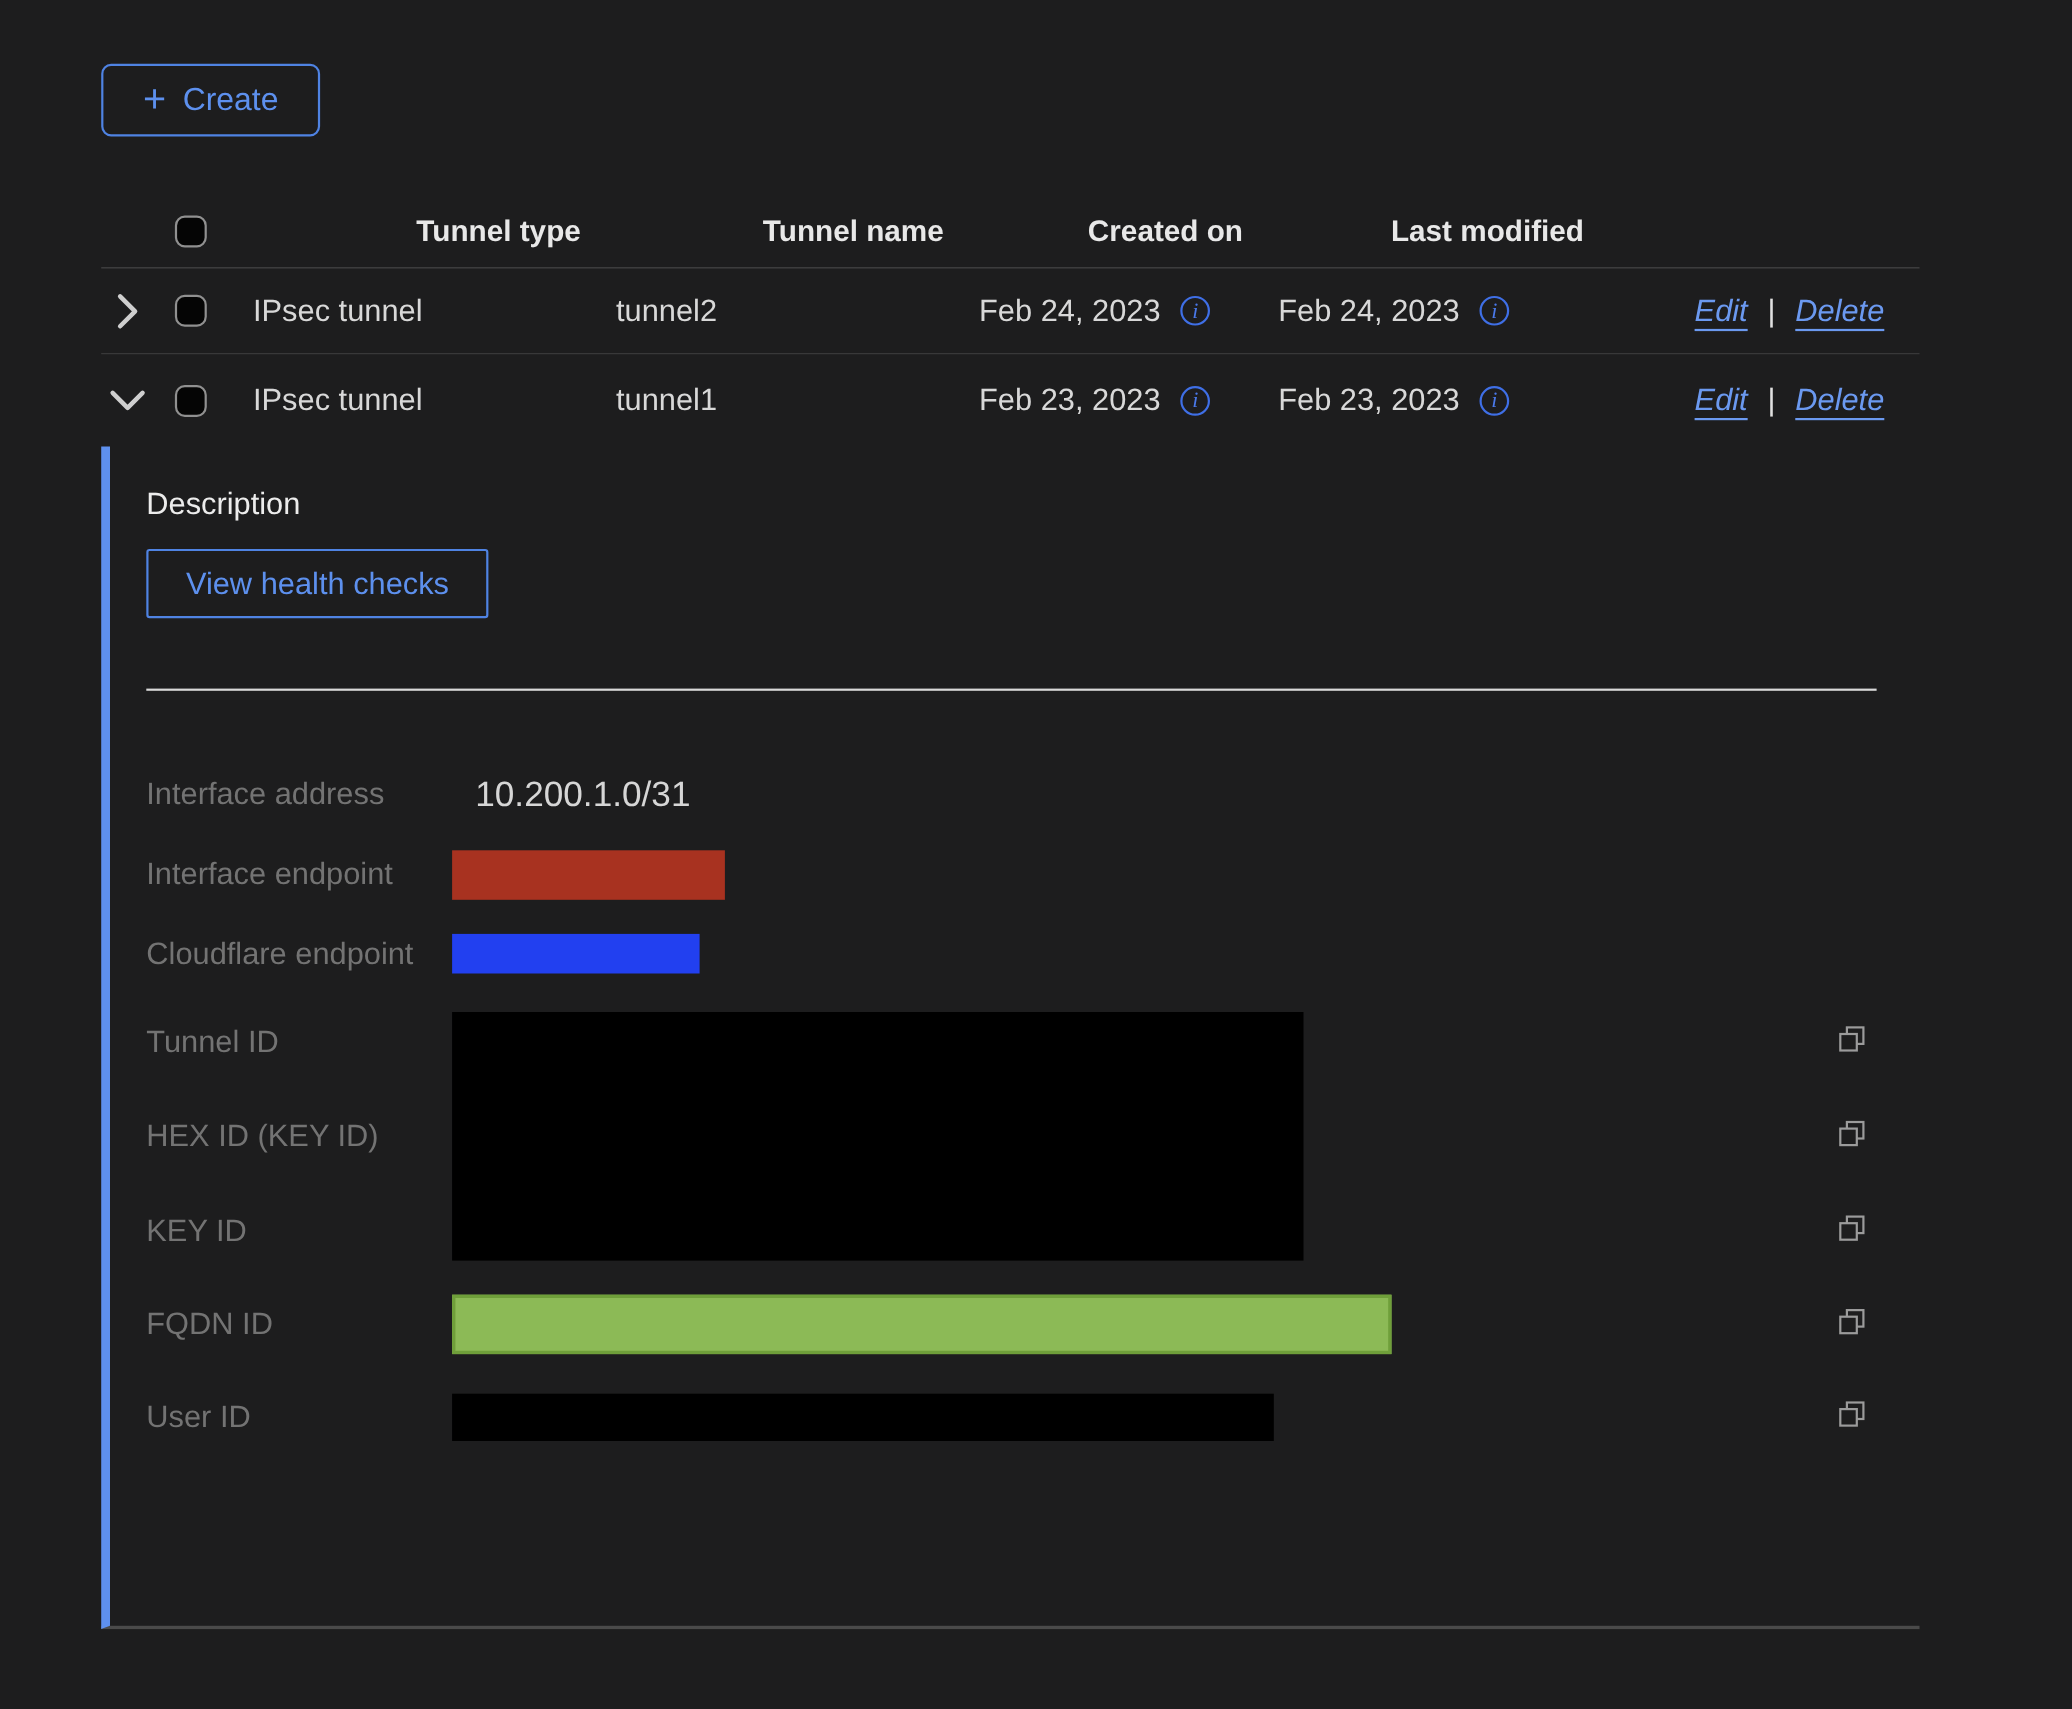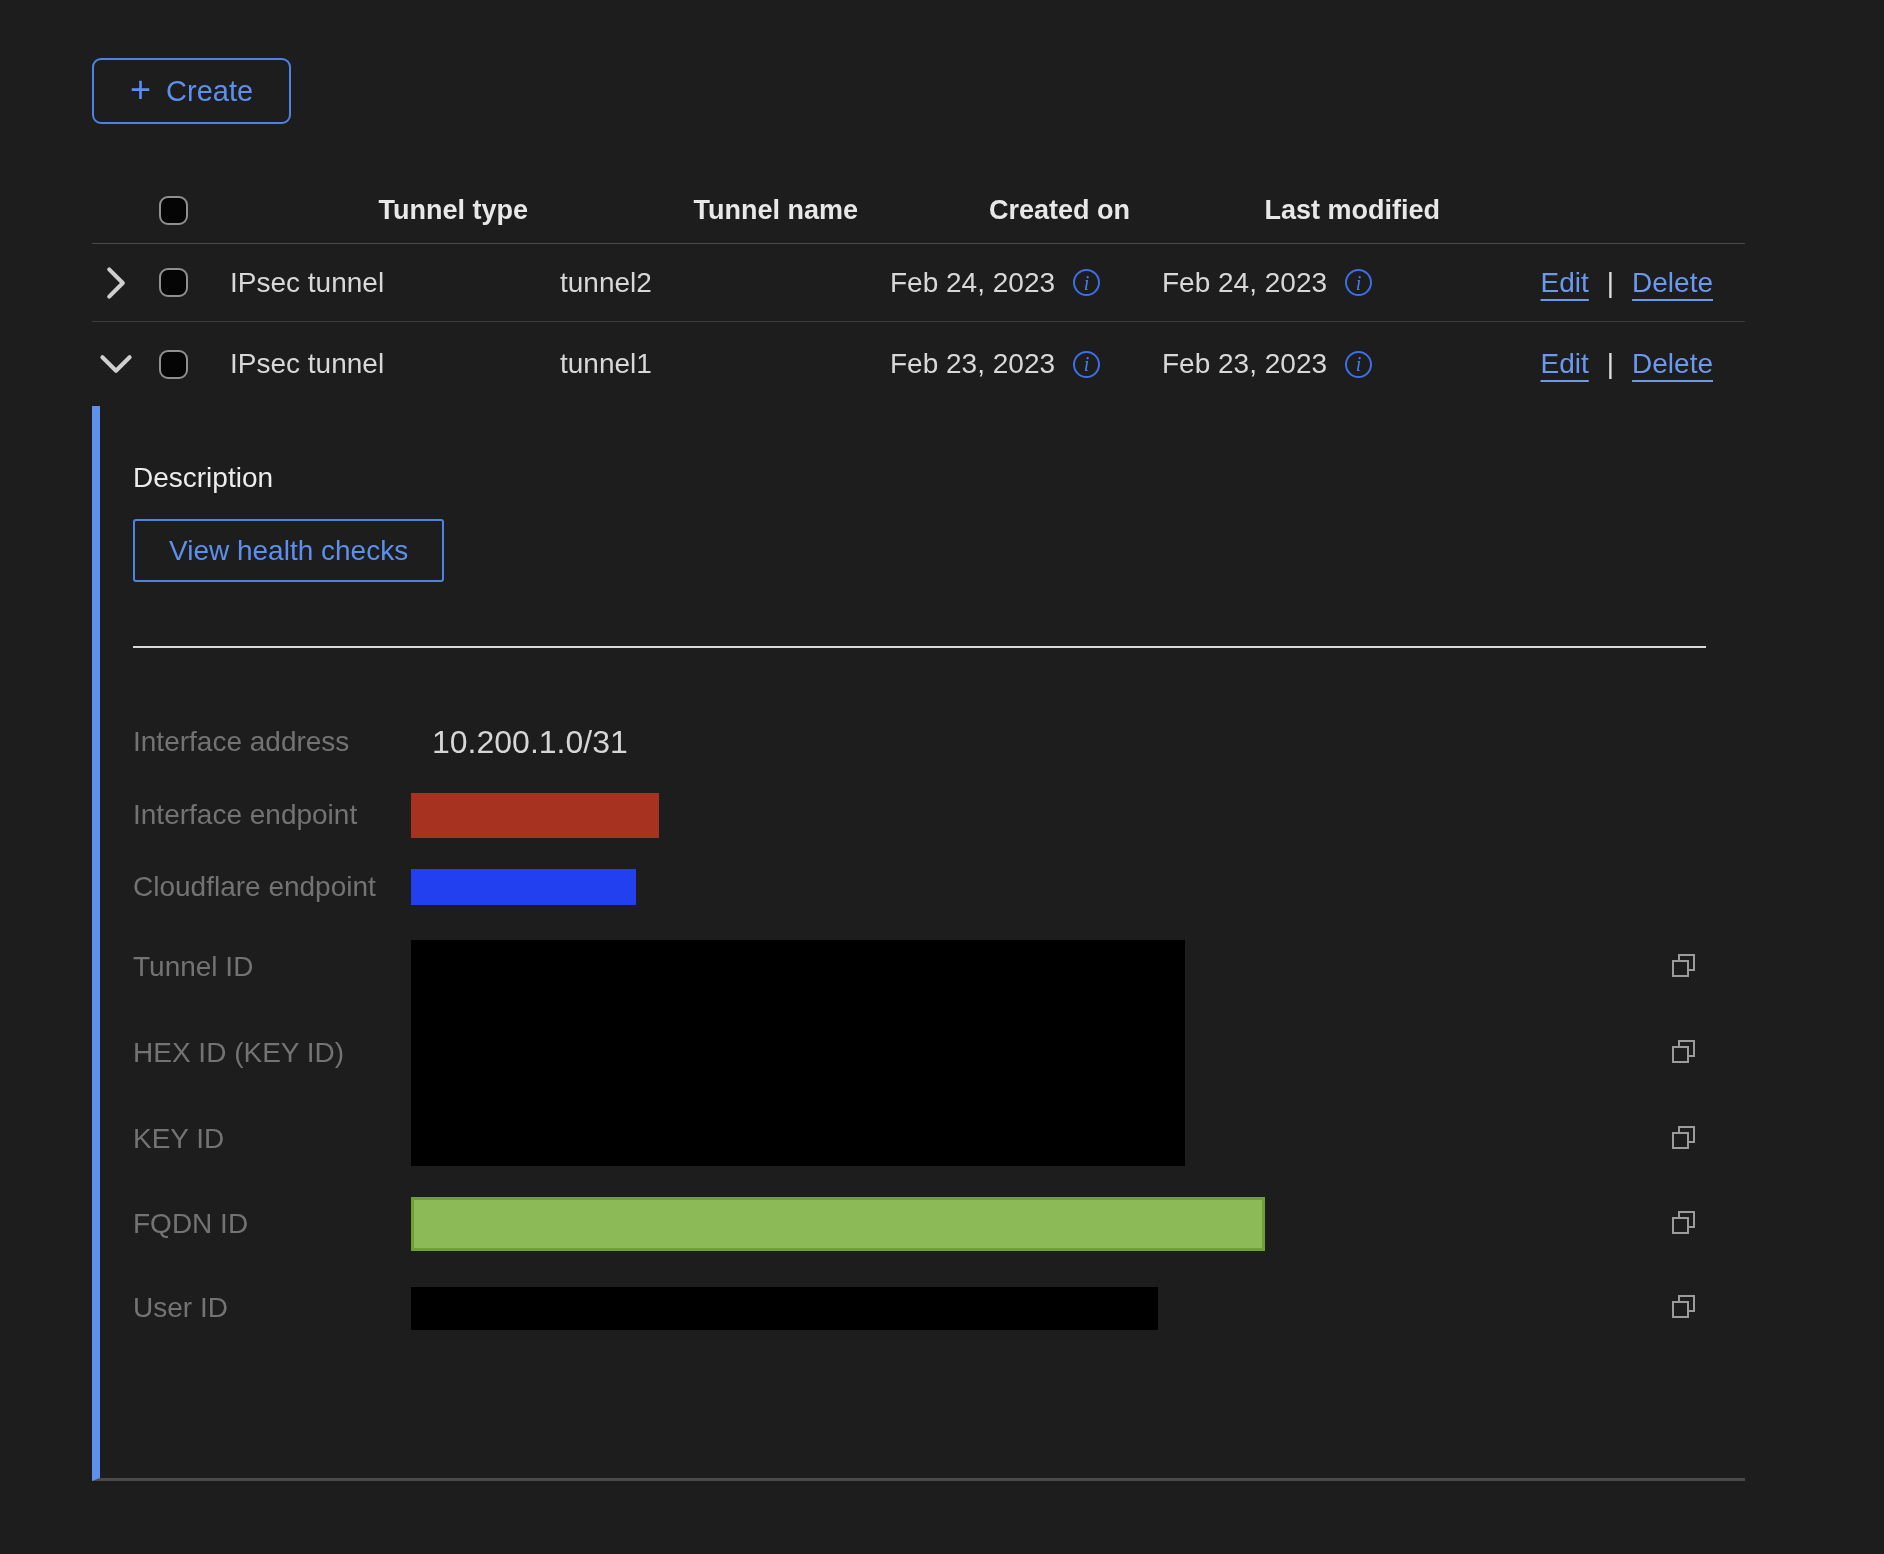--- a/index.html
+++ b/index.html
@@ -49,32 +49,32 @@
 
   .date-cell { display: flex; align-items: center; gap: 18px; }
   .info-icon {
     width: 27px; height: 27px; flex: 0 0 27px;
     border: 2px solid #3f6fe6; border-radius: 50%;
     color: #4a79ea; display: inline-flex; align-items: center; justify-content: center;
     font-family: "Liberation Serif", serif; font-style: italic;
     font-size: 20px; line-height: 1; cursor: pointer;
   }
   .actions { display: flex; justify-content: flex-end; align-items: center; gap: 18px; padding-right: 32px; }
-  .link { color: #6b99f0; text-decoration: underline; text-underline-offset: 7px; font-size: 28px; cursor: pointer; }
+  .link { color: #6b99f0; text-decoration: underline; text-underline-offset: 7px; font-size: 28px; cursor: pointer; font-style: italic; }
   .pipe { color: #e0e0e0; font-size: 28px; }
 
   
   .panel {
     position: absolute; left: 92px; top: 406px;
     width: 1653px; height: 1075px;
     border-left: 8px solid #5e90ee;
     border-bottom: 3px solid #4a4a4a;
   }
   .panel-inner { padding-left: 33px; }
-  .desc-label { margin-top: 56px; font-size: 28px; color: #ececec; }
+  .desc-label { margin-top: 36px; font-size: 28px; color: #ececec; }
   .desc-value { margin-top: 49px; font-size: 28px; color: #8d8d8d; }
   .health-btn {
     margin-top: 25px; height: 63px; padding: 0 34px;
     display: inline-flex; align-items: center;
     background: transparent; border: 2px solid #4f83e3; border-radius: 3px;
     color: #5d90ee; font-size: 28px; font-family: inherit; cursor: pointer;
   }
   .panel-divider { margin-top: 64px; width: 1573px; height: 2px; background: #d9d9d9; }
 
   .details {

